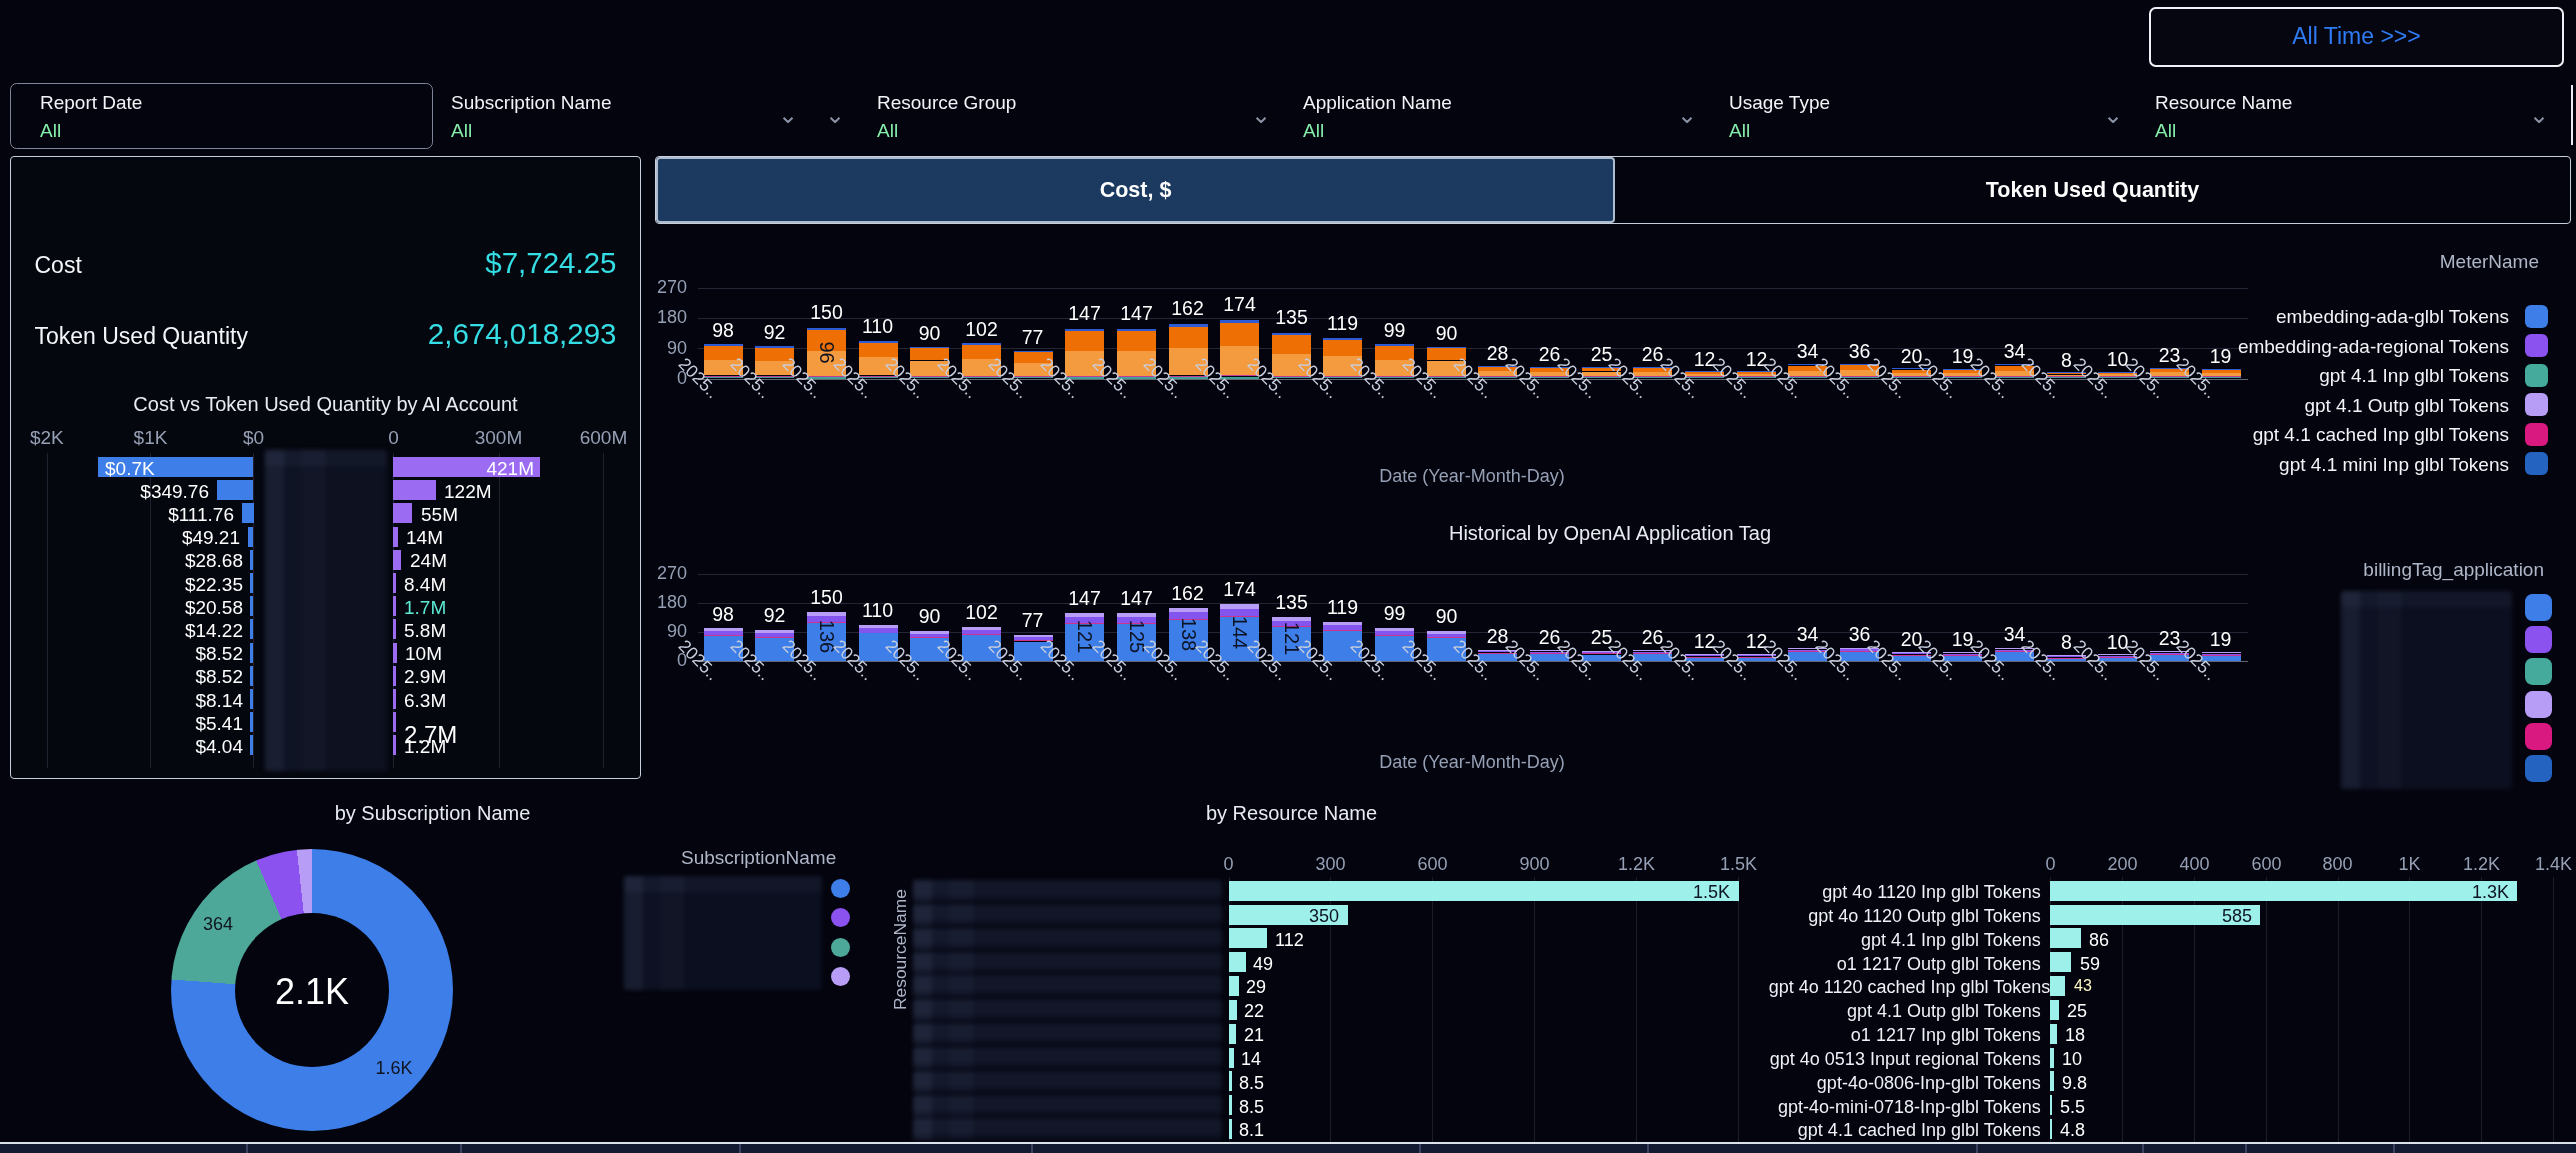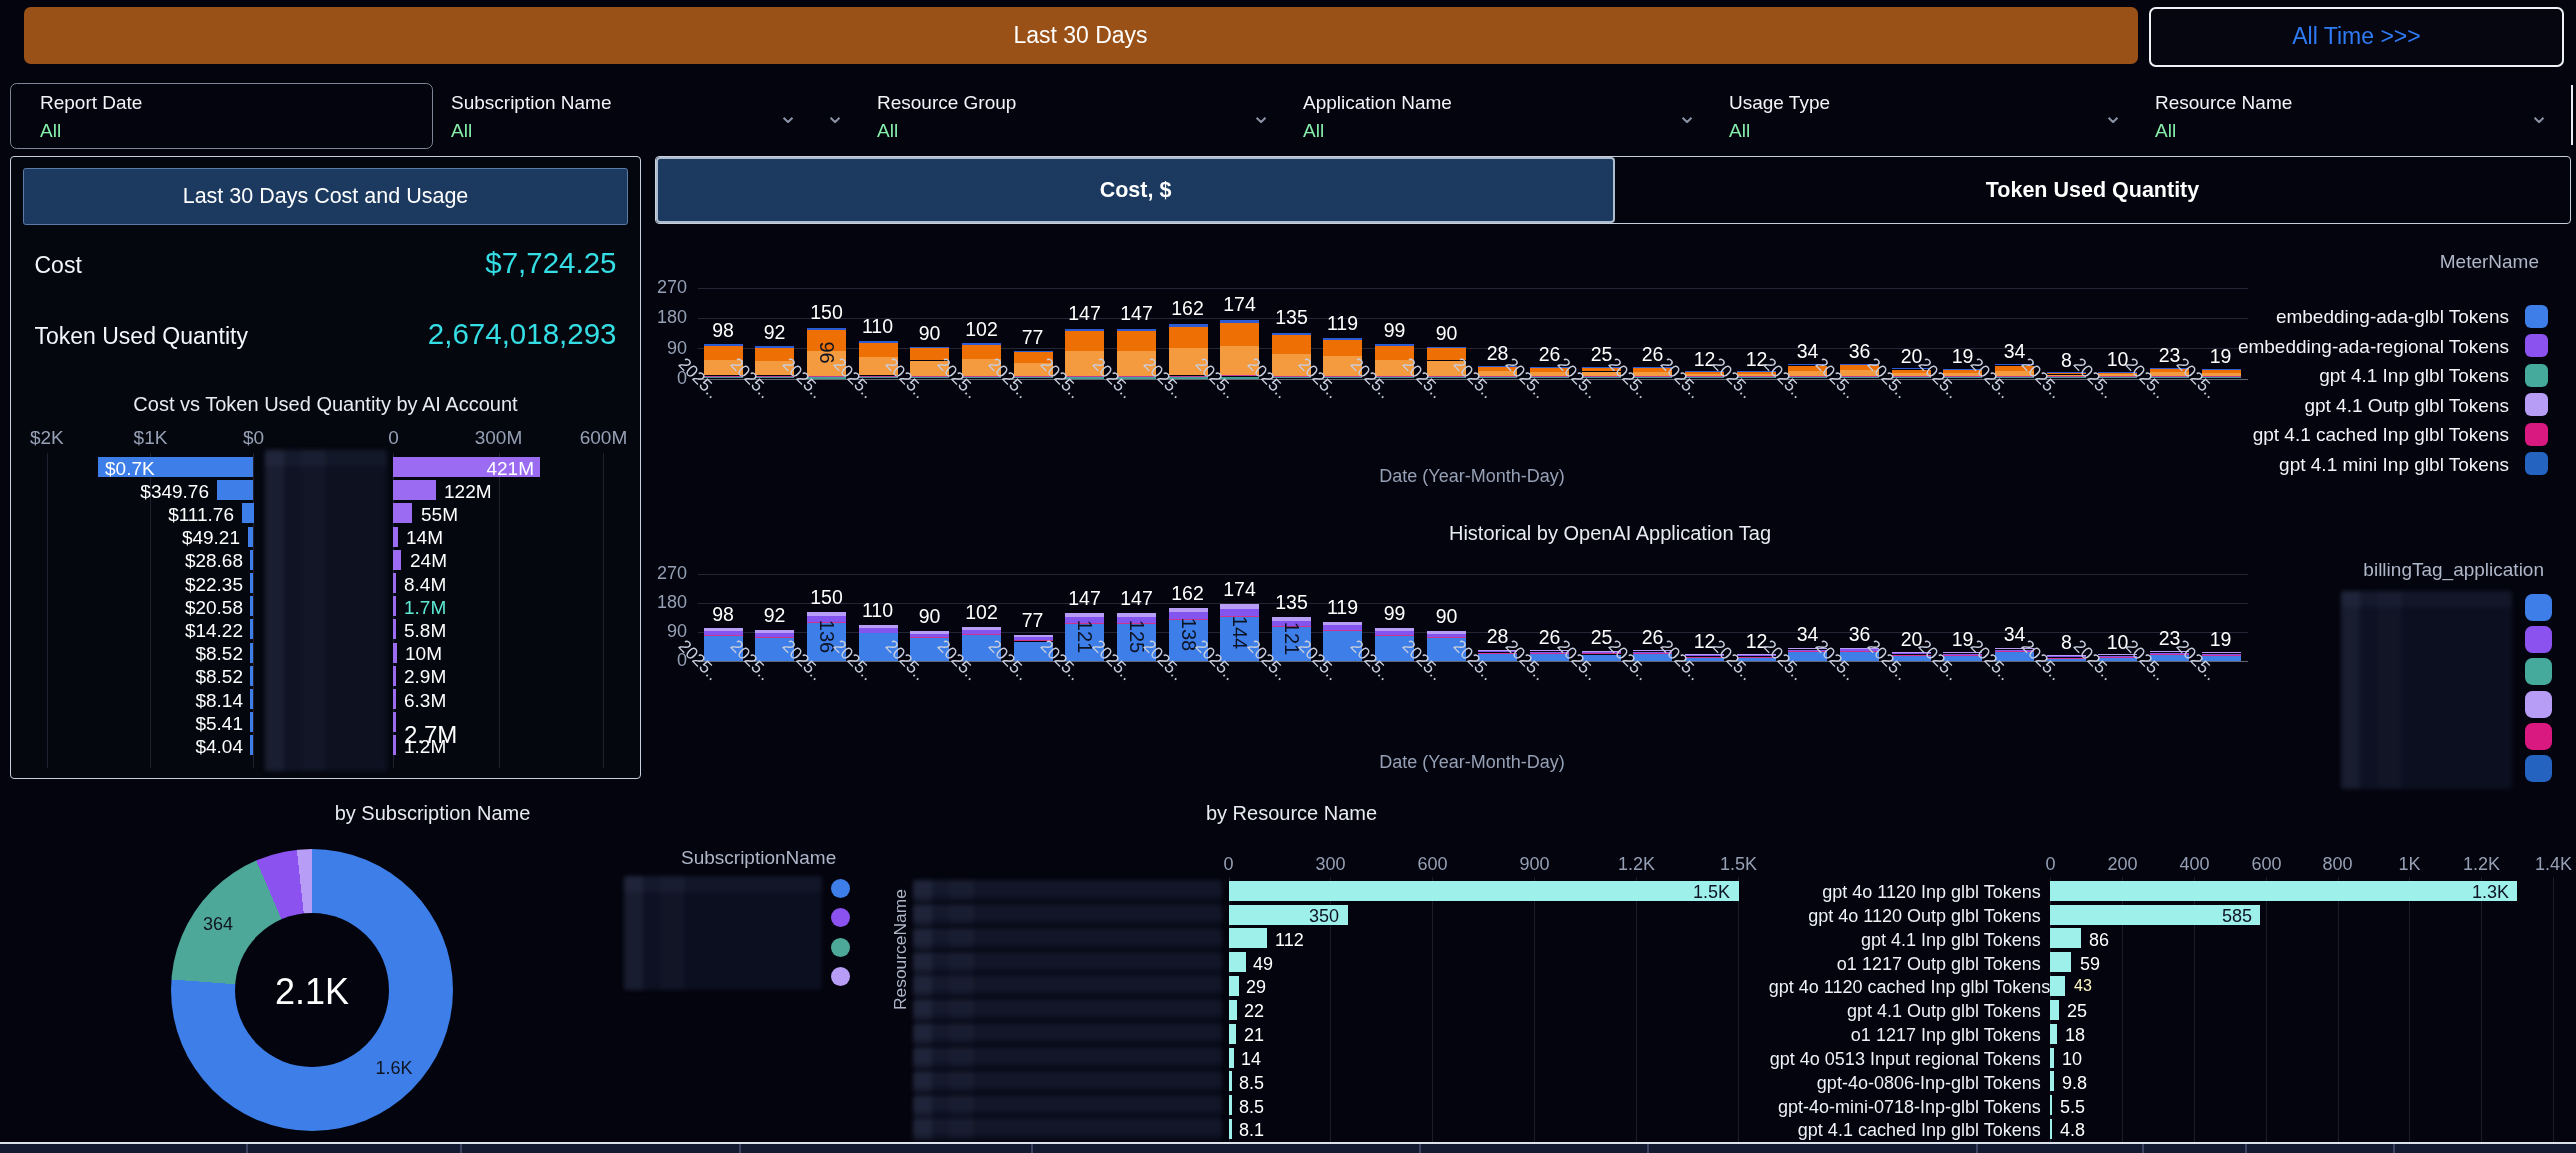--- a/index.html
+++ b/index.html
@@ -33,21 +33,20 @@
     linear-gradient(90deg, rgba(70,80,115,.25) 0 19px, rgba(25,32,58,.30) 19px 37px, rgba(48,56,88,.22) 37px 60px, rgba(18,24,46,.32) 60px 81px),
     linear-gradient(rgba(60,70,105,.28) 0 16px, rgba(22,28,52,.32) 16px 32px);}
   .bstrip{left:0;top:1142px;width:2576px;height:10.7px;background:#121a32;border-top:2.7px solid #dbe2ec;}
   .bstrip .div{position:absolute;top:0;width:2px;height:100%;background:#39435f;}
 </style>
 </head>
 <body>
 
 <div id="app">
 
-  <div class="abs range-btn">Last 30 Days</div>
   <div class="abs alltime-btn">All Time &gt;&gt;&gt;</div>
 
   <div class="abs filter-border"></div>
   <div class="abs filter" style="left:40px;">
     <div class="flabel">Report Date</div>
     <div class="fvalue">All</div>
     <div class="chev" style="right:-356px;">⌄</div>
   </div>
   <div class="abs filter" style="left:451px;">
     <div class="flabel">Subscription Name</div>
@@ -70,21 +69,20 @@
     <div class="chev">⌄</div>
   </div>
   <div class="abs filter" style="left:2155px;">
     <div class="flabel">Resource Name</div>
     <div class="fvalue">All</div>
     <div class="chev">⌄</div>
   </div>
   <div class="abs vline-right"></div>
 
   <div class="abs summary-panel">
-    <div class="summary-header">Last 30 Days Cost and Usage</div>
     <div class="kpi-label" style="top:95px;">Cost</div>
     <div class="kpi-value" style="top:89px;">$7,724.25</div>
     <div class="kpi-label" style="top:166px;">Token Used Quantity</div>
     <div class="kpi-value" style="top:160px;">2,674,018,293</div>
     <div class="tornado-title">Cost vs Token Used Quantity by AI Account</div>
     <div id="tornado" class="abs" style="left:0;top:265px;width:629px;height:349px;">
         <div style="position: absolute; left: -4.7px; top: 5.4px; width: 81px; text-align: center; font-size: 19px; color: rgb(150, 160, 181);">$2K</div>
         <div style="position: absolute; left: 36px; top: 31px; width: 0.7px; height: 315px; background: rgba(150, 160, 190, 0.18);"></div>
         <div style="position: absolute; left: 99px; top: 5.4px; width: 81px; text-align: center; font-size: 19px; color: rgb(150, 160, 181);">$1K</div>
         <div style="position: absolute; left: 139px; top: 31px; width: 0.7px; height: 315px; background: rgba(150, 160, 190, 0.18);"></div>

